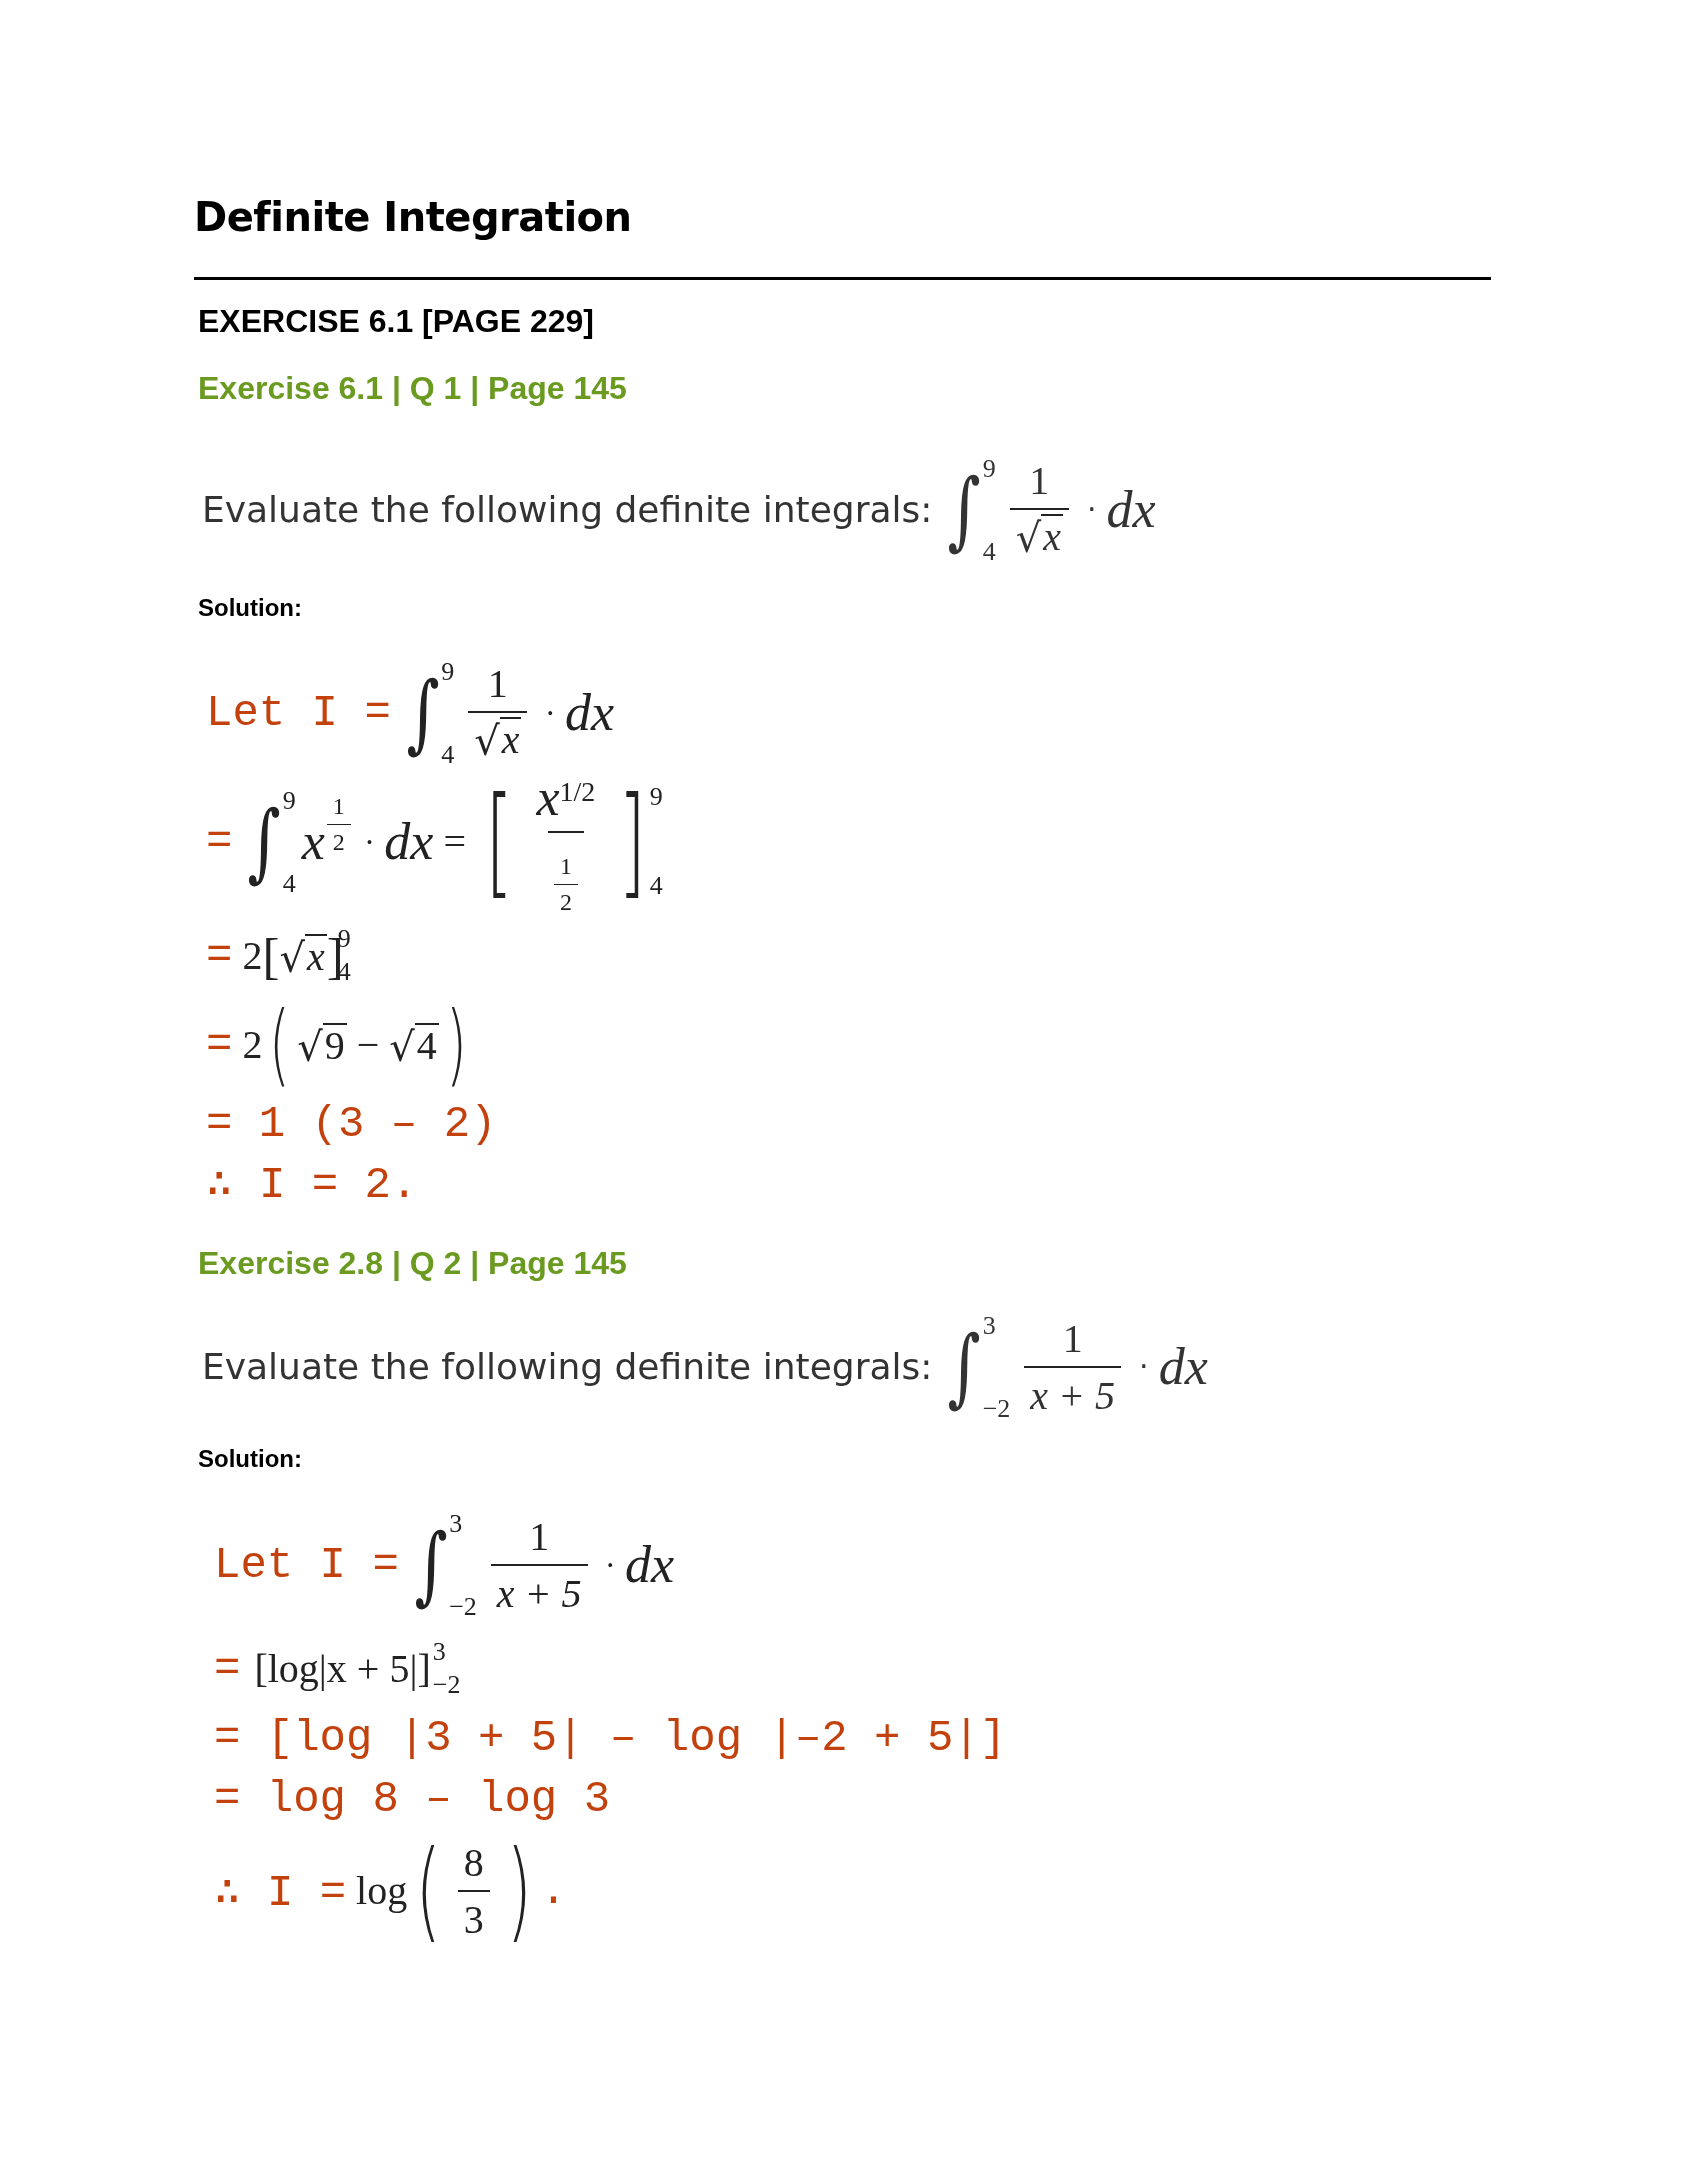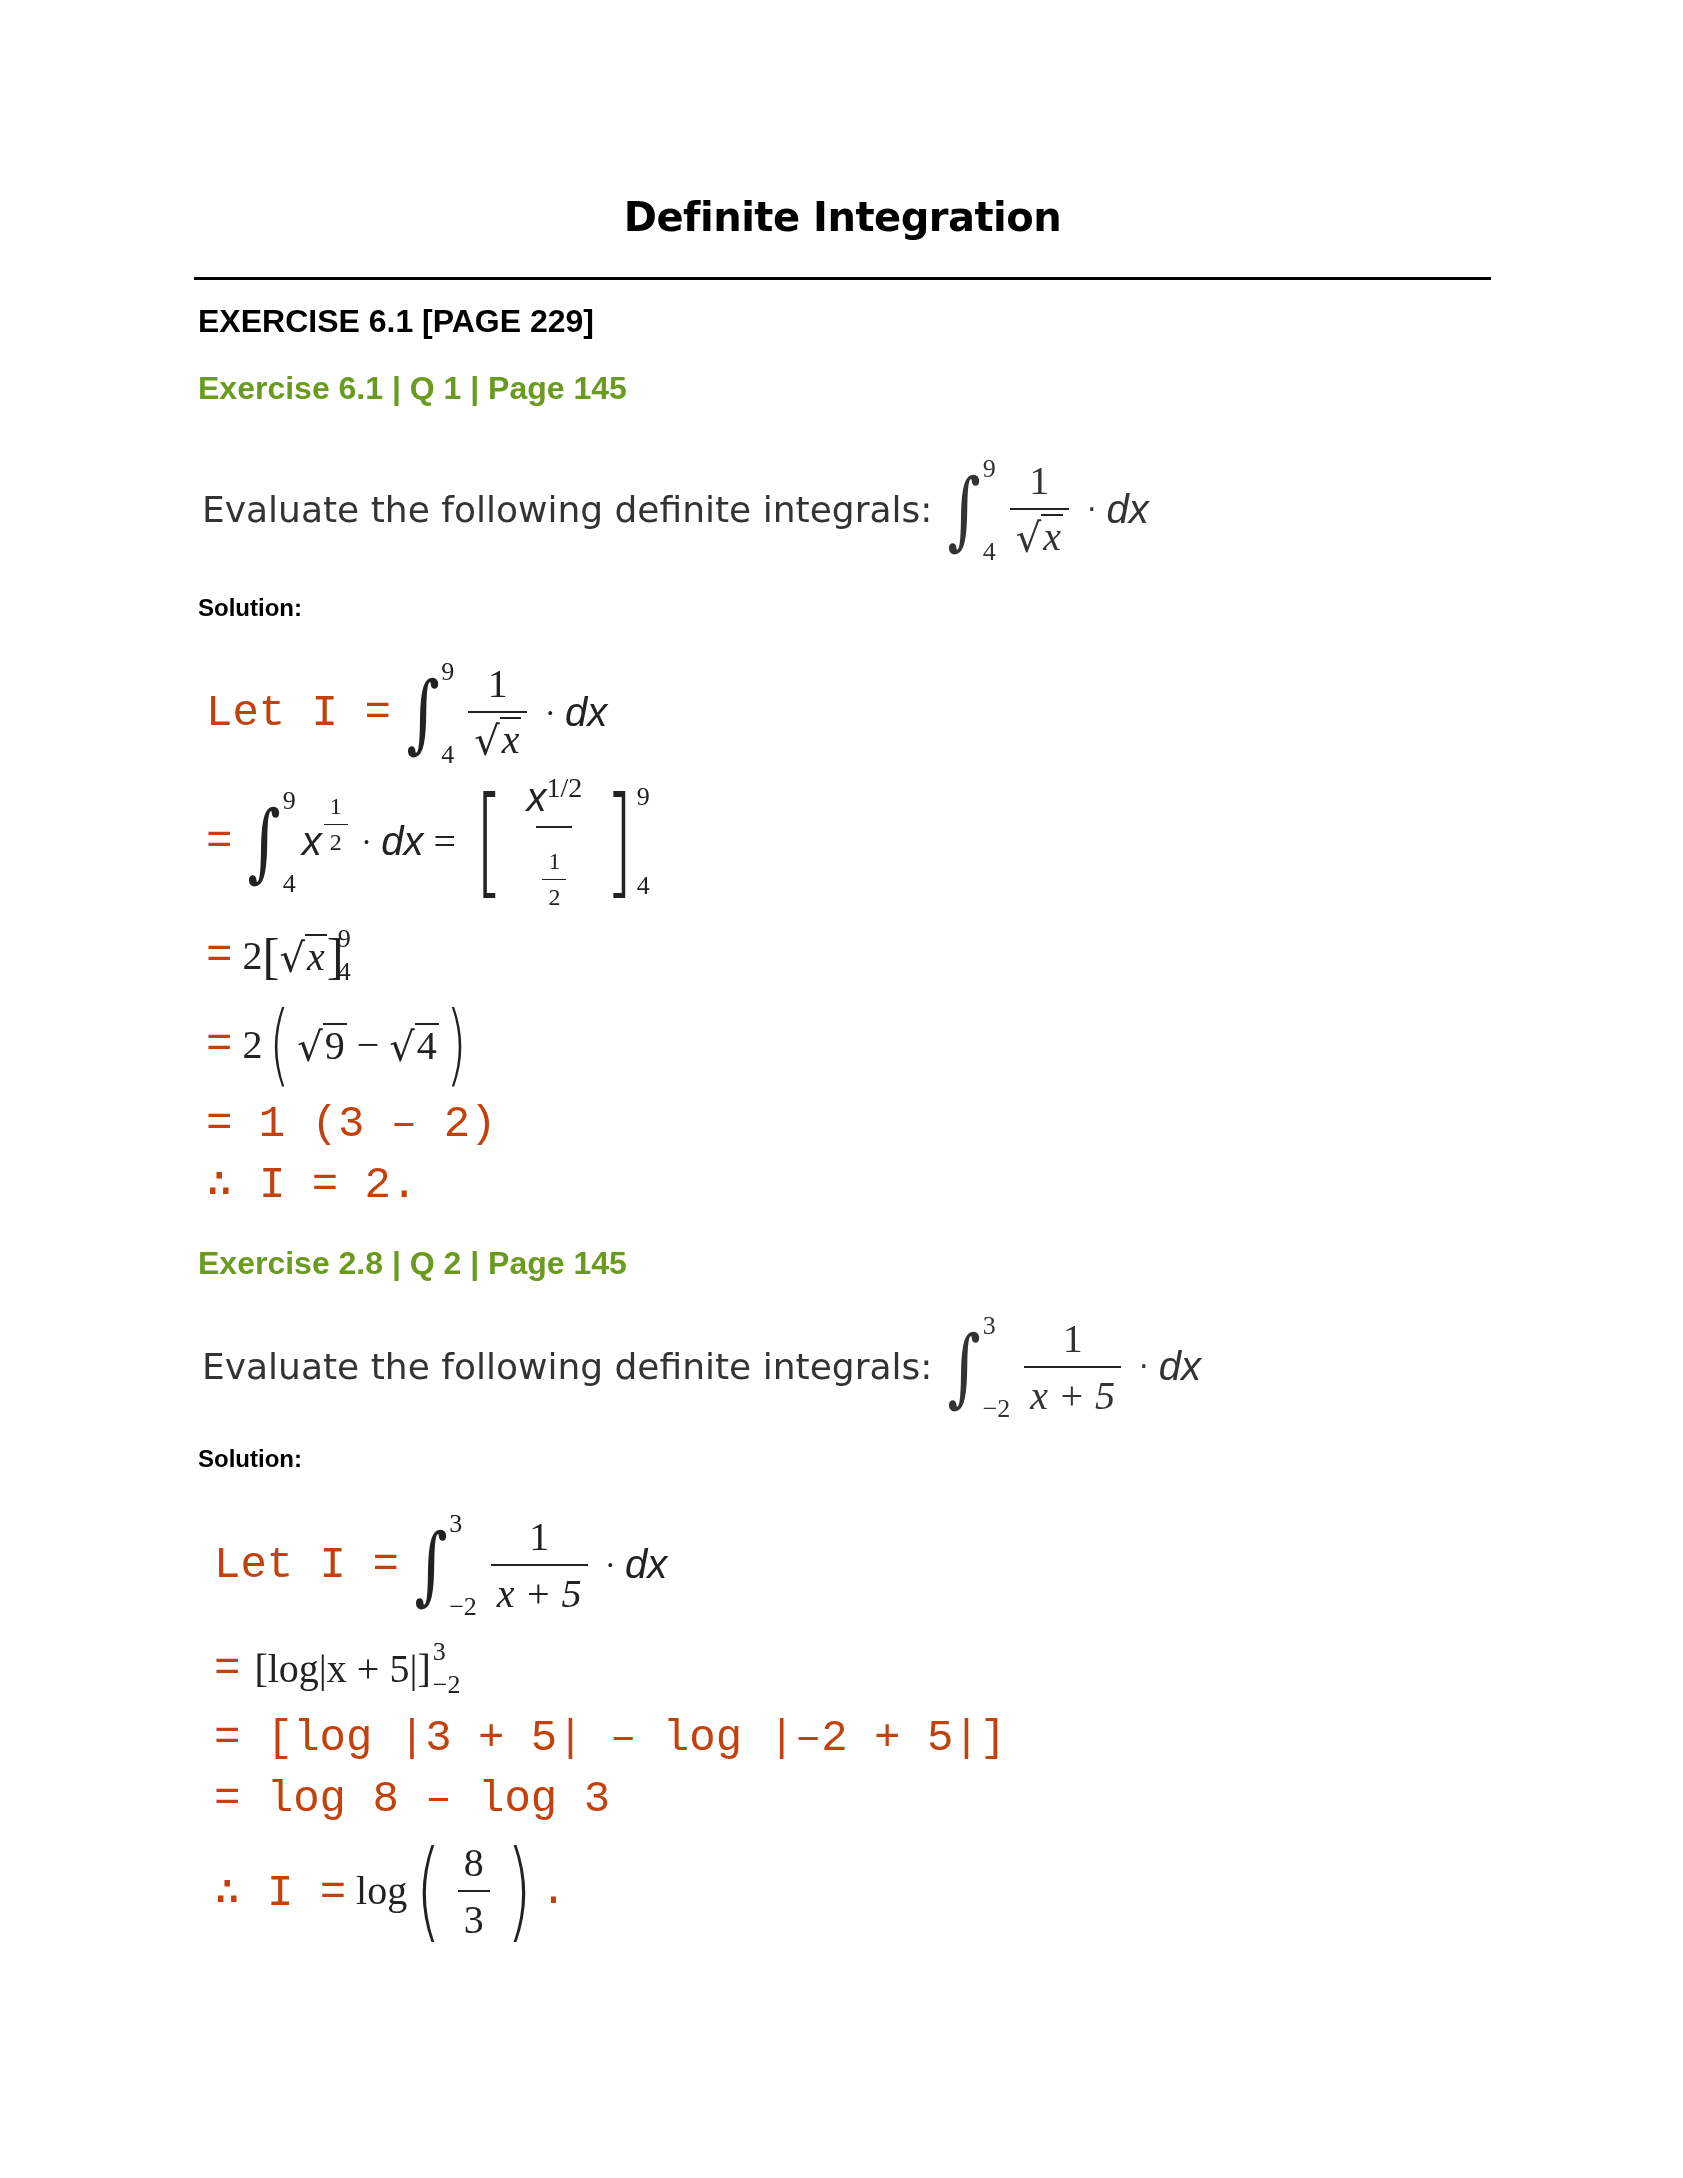--- a/index.html
+++ b/index.html
@@ -13,21 +13,21 @@
       position: relative;
       overflow: hidden;
       font-family: "Liberation Sans", sans-serif;
       color: #000;
     }
     .page-title {
       position: absolute;
       left: 194px;
       width: 1297px;
       top: 194px;
-      text-align: center;
+      text-align: left;
       font-family: "DejaVu Sans", sans-serif;
       font-weight: bold;
       font-size: 40px;
       letter-spacing: -0.5px;
     }
     .title-rule {
       position: absolute;
       left: 194px;
       top: 277px;
       width: 1297px;
@@ -72,21 +72,21 @@
       white-space: nowrap;
       font-family: "DejaVu Serif", serif;
       font-size: 36px;
       color: #222;
     }
     .plain {
       font-family: Liberation Mono, monospace;
       font-size: 44px;
       color: #c2410c;
     }
-    .mi { font-style: italic; font-family: Liberation Sans, sans-serif; font-size: 40px; }
+    .mi { font-style: italic; font-family: Liberation Serif, serif; font-size: 52px; }
     .mn { font-family: "Liberation Serif", serif; font-size: 40px; }
     .op { font-family: "Liberation Serif", serif; font-size: 40px; margin: 0 10px; }
     .integral {
       display: inline-flex;
       align-items: center;
       position: relative;
       margin: 0 6px 0 10px;
     }
     .int-sign {
       font-family: "DejaVu Serif", serif;

